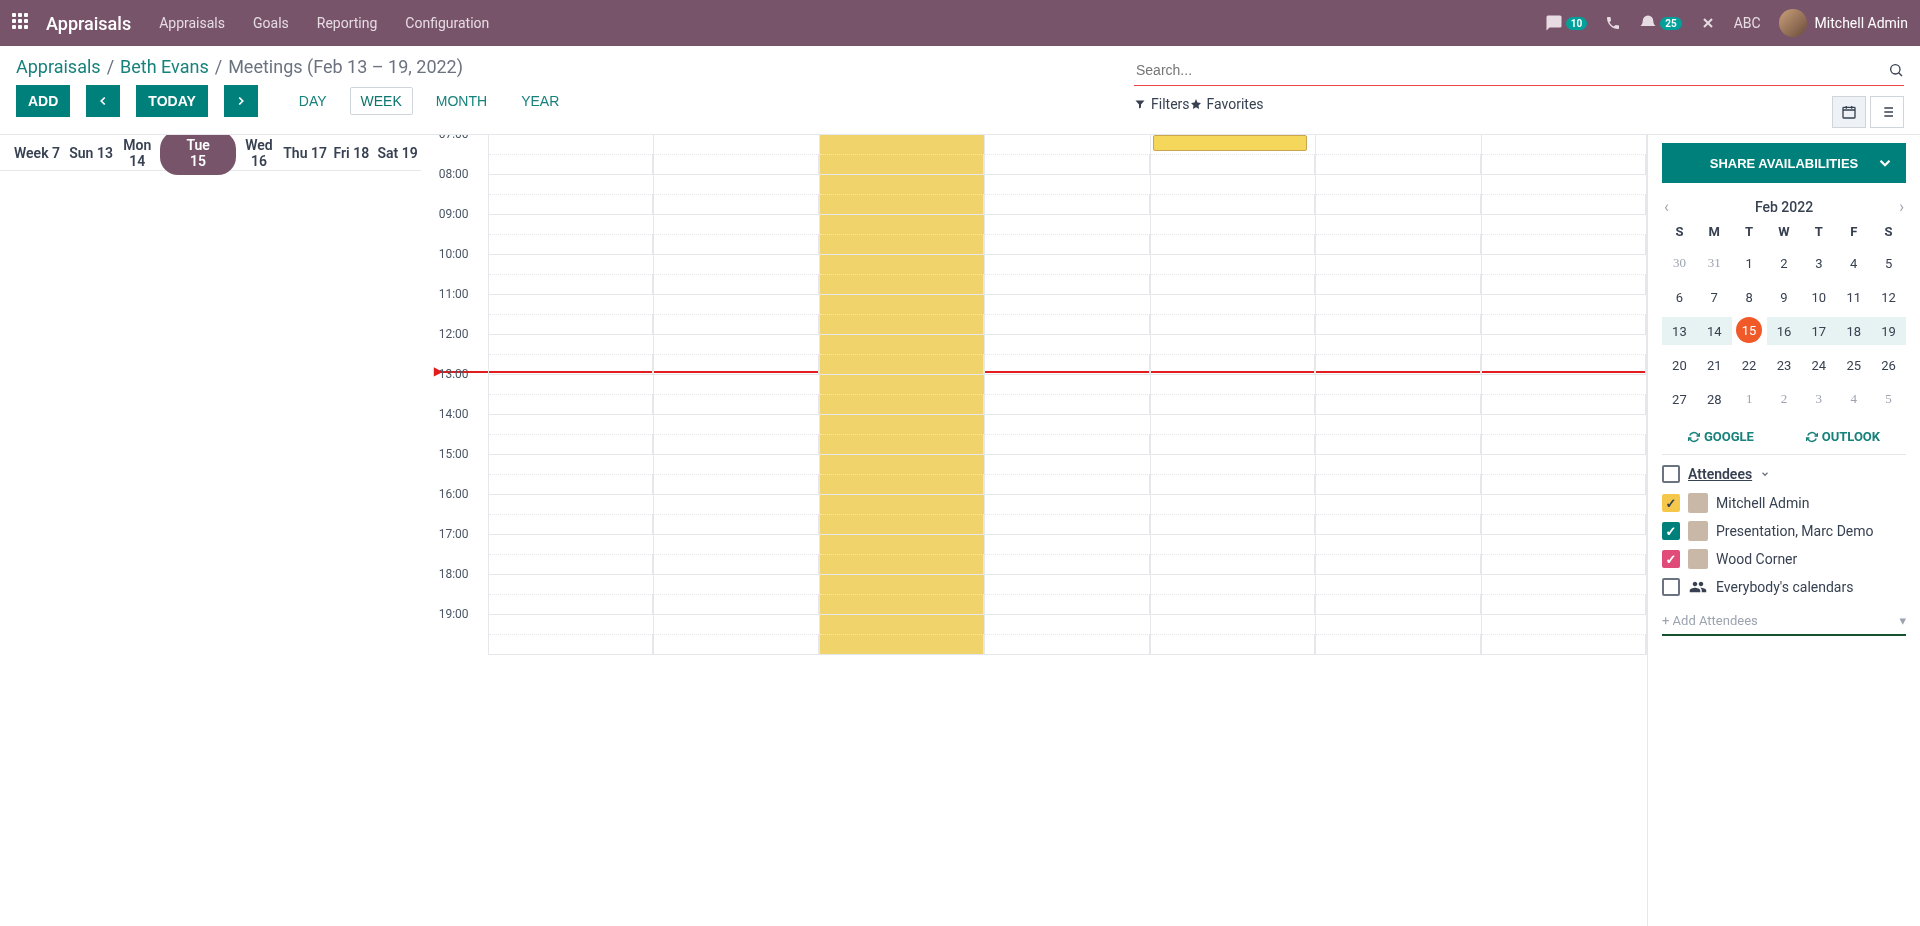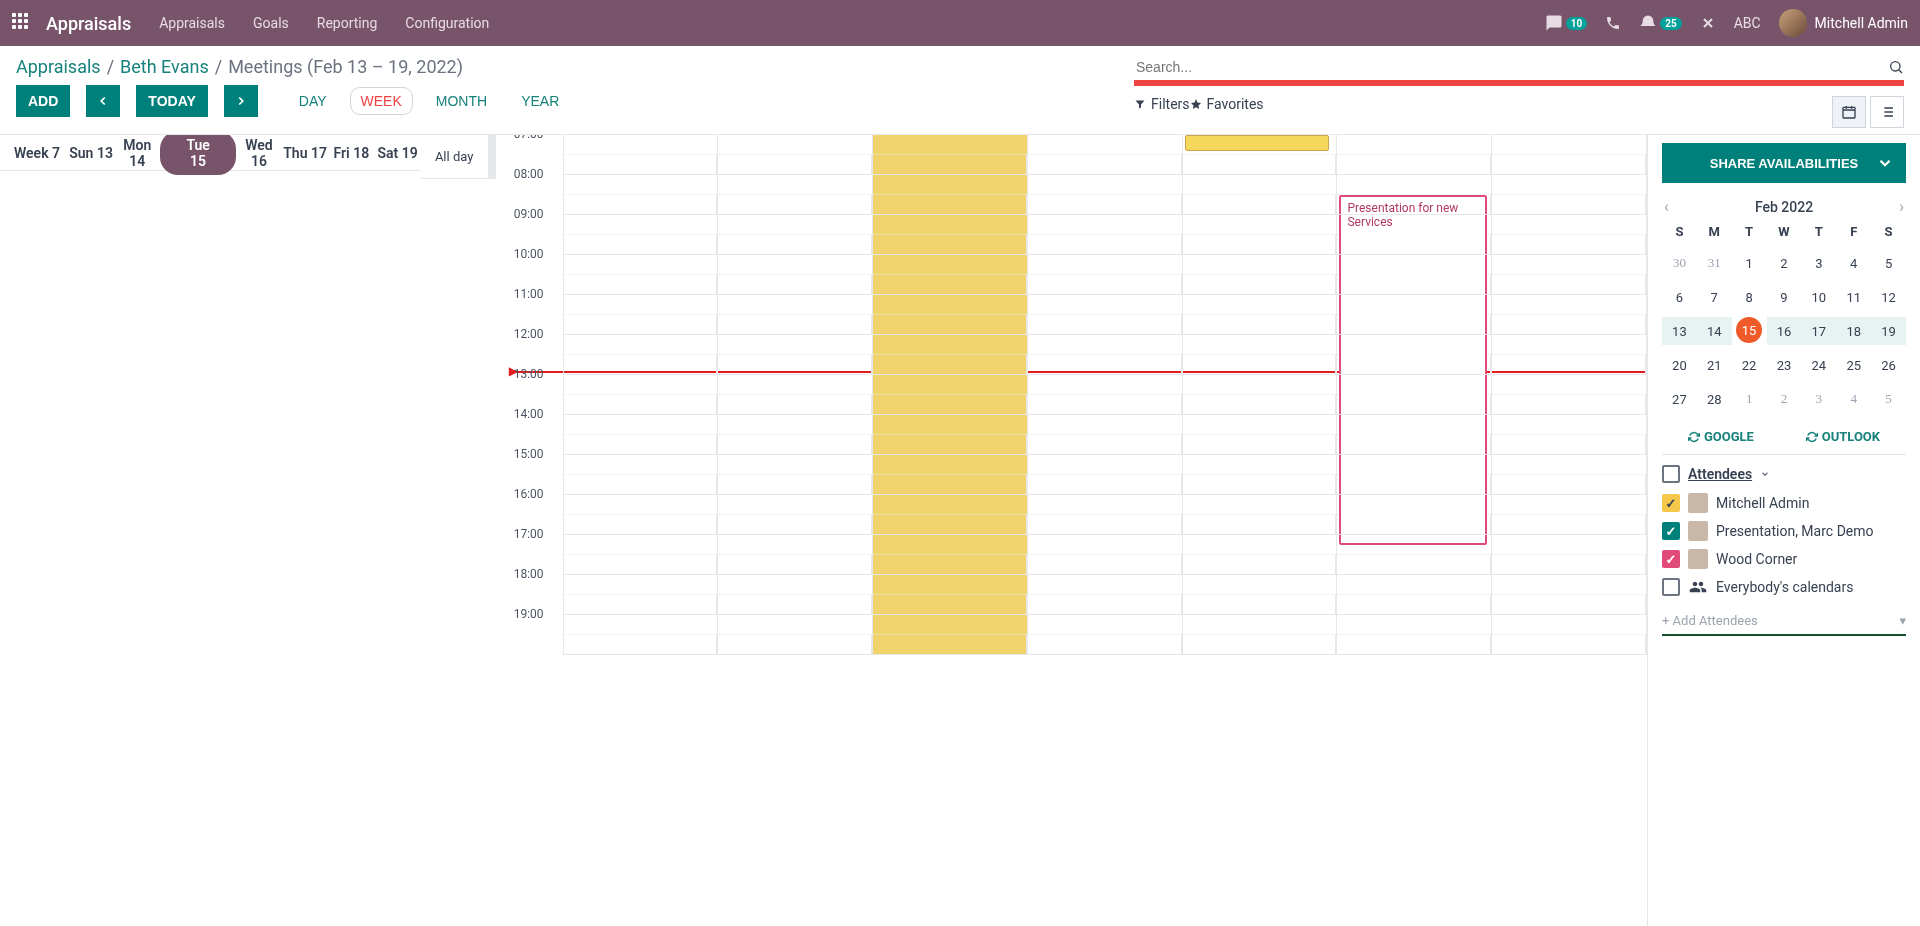--- a/index.html
+++ b/index.html
@@ -25,24 +25,24 @@
 .breadcrumb .link { color: #17827b; cursor: pointer; }
 .breadcrumb .sep { color: #6b7280; }
 .breadcrumb .current { color: #6b7280; }
 .toolbar-row { display: flex; align-items: center; }
 .toolbar-left { display: flex; align-items: center; gap: 16px; }
 .btn { display: inline-flex; align-items: center; justify-content: center; height: 32px; padding: 0 12px; border: none; cursor: pointer; font-size: 14px; font-weight: 600; }
 .btn-teal { background: #00807a; color: #fff; }
 .btn-teal.icon-only { padding: 0 10px; }
 .scale-group { display: flex; gap: 12px; margin-left: 14px; align-items: center; }
 .scale-btn { background: none; border: 1px solid transparent; color: #17827b; padding: 5px 10px; cursor: pointer; font-size: 14px; }
-.scale-btn.active { border: 1px solid #cfd5da; color: #ef4444; background: #fff; border-radius: 10px; }
+.scale-btn.active { border: 1px solid #cfd5da; color: #0f766e; background: #fff; border-radius: 2px; }
 
 .search-area { position: absolute; right: 16px; top: 54px; width: 770px; }
-.searchbox { display: flex; align-items: center; border-bottom: 6px solid #ef4444; height: 32px; }
+.searchbox { display: flex; align-items: center; border-bottom: 1px solid #ef4444; height: 32px; }
 .searchbox input { flex: 1; border: none; outline: none; font-size: 14px; padding: 4px 2px; }
 .searchbox .mag { color: #374151; }
 .search-opts { display: flex; margin-top: 10px; align-items: center; }
 .search-opt { display: flex; align-items: center; gap: 5px; cursor: pointer; color: #374151; font-size: 14px; }
 .view-switcher { position: absolute; right: 16px; top: 96px; display: flex; gap: 4px; }
 .view-btn { width: 34px; height: 32px; border: 1px solid #cfd5da; background: #fff; display: flex; align-items: center; justify-content: center; cursor: pointer; color: #374151; }
 .view-btn.active { background: #eef2f6; }
 
 
 .main { position: absolute; top: 134px; left: 0; right: 0; bottom: 0; display: flex; border-top: 1px solid #e5e7eb; }
@@ -242,30 +242,20 @@
     <div class="dayheaders">
       <div class="wkcell">Week 7</div>
       <div class="daycell"><span>Sun 13</span></div>
       <div class="daycell"><span>Mon 14</span></div>
       <div class="daycell today"><span>Tue 15</span></div>
       <div class="daycell"><span>Wed 16</span></div>
       <div class="daycell"><span>Thu 17</span></div>
       <div class="daycell"><span>Fri 18</span></div>
       <div class="daycell"><span>Sat 19</span></div>
     </div>
-    <div class="alldayrow">
-      <div class="label">All day</div>
-      <div class="slot"></div>
-        <div class="slot"></div>
-        <div class="slot"></div>
-        <div class="slot"></div>
-        <div class="slot"></div>
-        <div class="slot"></div>
-        <div class="slot"></div>
-    </div>
     <div class="grid-scroll">
       <div class="nowline" style="top:236px;"></div>
       <div class="timegrid">
         <div class="timegutter" id="timegutter">
             <div class="hour">
               <span>07:00</span>
             </div>
             <div class="hour">
               <span>08:00</span>
             </div>
@@ -438,21 +428,20 @@
             <div class="halfhour"></div>
             <div class="hour" style="height: 20px;"></div>
             <div class="halfhour"></div>
             <div class="hour" style="height: 20px;"></div>
             <div class="halfhour"></div>
             <div class="hour" style="height: 20px;"></div>
             <div class="halfhour"></div>
             <div class="hour" style="height: 20px;"></div>
           </div>
         <div class="daycol" id="col5">
-          <div class="evt pink"><span>Presentation for new Services</span></div>
         <div class="halfhour"></div>
             <div class="hour" style="height: 20px;"></div>
             <div class="halfhour"></div>
             <div class="hour" style="height: 20px;"></div>
             <div class="halfhour"></div>
             <div class="hour" style="height: 20px;"></div>
             <div class="halfhour"></div>
             <div class="hour" style="height: 20px;"></div>
             <div class="halfhour"></div>
             <div class="hour" style="height: 20px;"></div>

